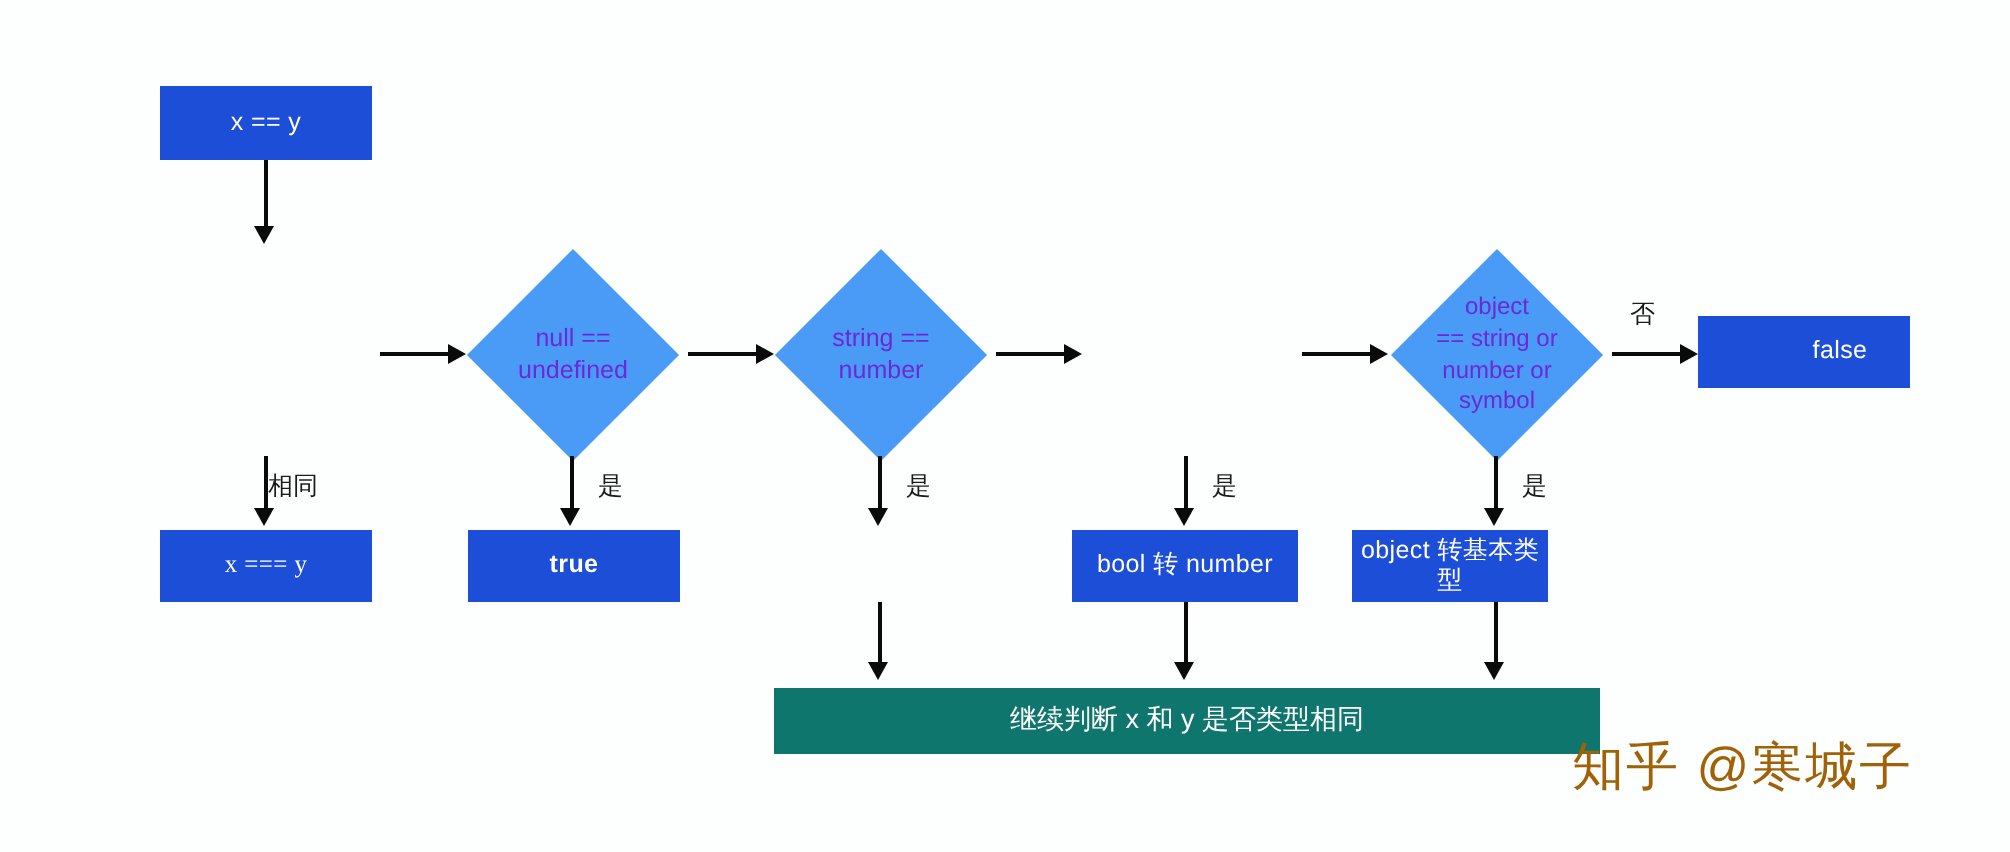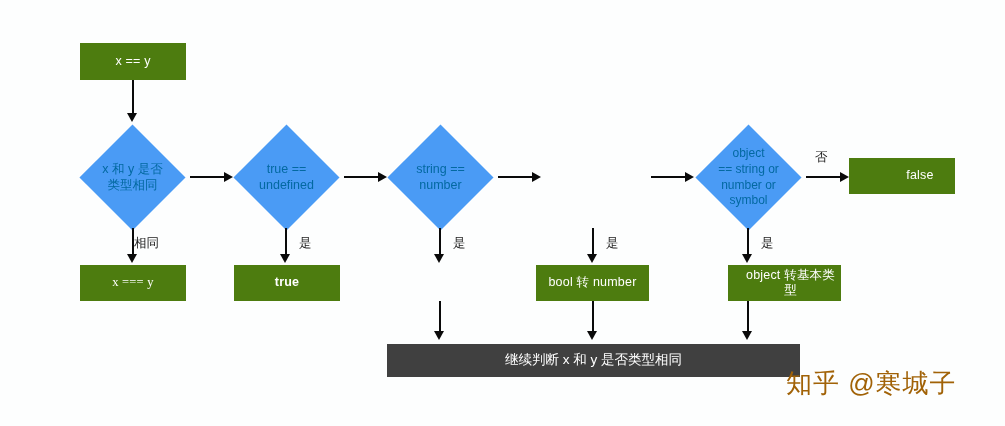--- a/index.html
+++ b/index.html
@@ -23,27 +23,27 @@
     display: flex;
     align-items: center;
     justify-content: center;
     color: #ffffff;
     text-align: center;
     line-height: 1.22;
     user-select: none;
   }
 
   .rect {
-    background: #4d7c0f;
+    background: #1d4ed8;
     font-size: 12.5px;
     letter-spacing: .2px;
   }
 
   .bigbar {
-    background: #404040;
+    background: #0f766e;
     font-size: 13.5px;
   }
 
   
   .diamond-wrap {
     position: absolute;
   }
   .diamond-shape {
     position: absolute;
     left: 0; top: 0;
@@ -53,21 +53,21 @@
     transform: rotate(45deg);
   }
   .diamond-label {
     position: absolute;
     left: 0; top: 0;
     width: 100%;
     height: 100%;
     display: flex;
     align-items: center;
     justify-content: center;
-    color: #0369a1;
+    color: #6d28d9;
     font-size: 12.5px;
     line-height: 1.25;
     text-align: center;
     white-space: pre-line;
     user-select: none;
   }
 
   
   .vline {
     position: absolute;
@@ -117,40 +117,35 @@
 
 <div id="canvas">
 
   <div class="node rect" style="left:80px; top:43px; width:106px; height:37px;">
     <span>x == y</span>
   </div>
 
   <div class="vline" style="left:132px; top:80px; height:35px;"></div>
   <div class="arrow-down" style="left:127px; top:113px;"></div>
 
-  <div class="diamond-wrap" style="left:95px; top:140px; width:75px; height:75px;">
-    <div class="diamond-shape"></div>
-    <div class="diamond-label" style="left:-38px; width:151px;">x 和 y 是否
-类型相同</div>
-  </div>
 
   <div class="hline" style="left:190px; top:176px; width:36px;"></div>
   <div class="arrow-right" style="left:224px; top:172px;"></div>
 
   <div class="vline" style="left:132px; top:228px; height:30px;"></div>
   <div class="arrow-down" style="left:127px; top:254px;"></div>
   <div class="edge-label" style="left:134px; top:235px;">相同</div>
 
   <div class="node rect" style="left:80px; top:265px; width:106px; height:36px;font-family:Liberation Serif, serif;">
     <span>x === y</span>
   </div>
 
   <div class="diamond-wrap" style="left:249px; top:140px; width:75px; height:75px;">
     <div class="diamond-shape"></div>
-    <div class="diamond-label" style="left:-38px; width:151px;">true ==
+    <div class="diamond-label" style="left:-38px; width:151px;">null ==
 undefined</div>
   </div>
 
   <div class="hline" style="left:344px; top:176px; width:36px;"></div>
   <div class="arrow-right" style="left:378px; top:172px;"></div>
 
   <div class="vline" style="left:285px; top:228px; height:30px;"></div>
   <div class="arrow-down" style="left:280px; top:254px;"></div>
   <div class="edge-label" style="left:299px; top:235px;">是</div>
 
@@ -203,21 +198,21 @@
   <div class="edge-label" style="left:815px; top:149px;">否</div>
 
   <div class="node rect" style="left:849px; top:158px; width:106px; height:36px;padding-left:36px;">
     <span>false</span>
   </div>
 
   <div class="vline" style="left:747px; top:228px; height:30px;"></div>
   <div class="arrow-down" style="left:742px; top:254px;"></div>
   <div class="edge-label" style="left:761px; top:235px;">是</div>
 
-  <div class="node rect" style="left:728px; top:265px; width:113px; height:36px;padding-left:12px;">
+  <div class="node rect" style="left:676px; top:265px; width:98px; height:36px;">
     <span>object 转基本类型</span>
   </div>
 
   <div class="vline" style="left:747px; top:301px; height:32px;"></div>
   <div class="arrow-down" style="left:742px; top:331px;"></div>
 
   <div class="node bigbar" style="left:387px; top:344px; width:413px; height:33px;">
     <span>继续判断 x 和 y 是否类型相同</span>
   </div>
 

